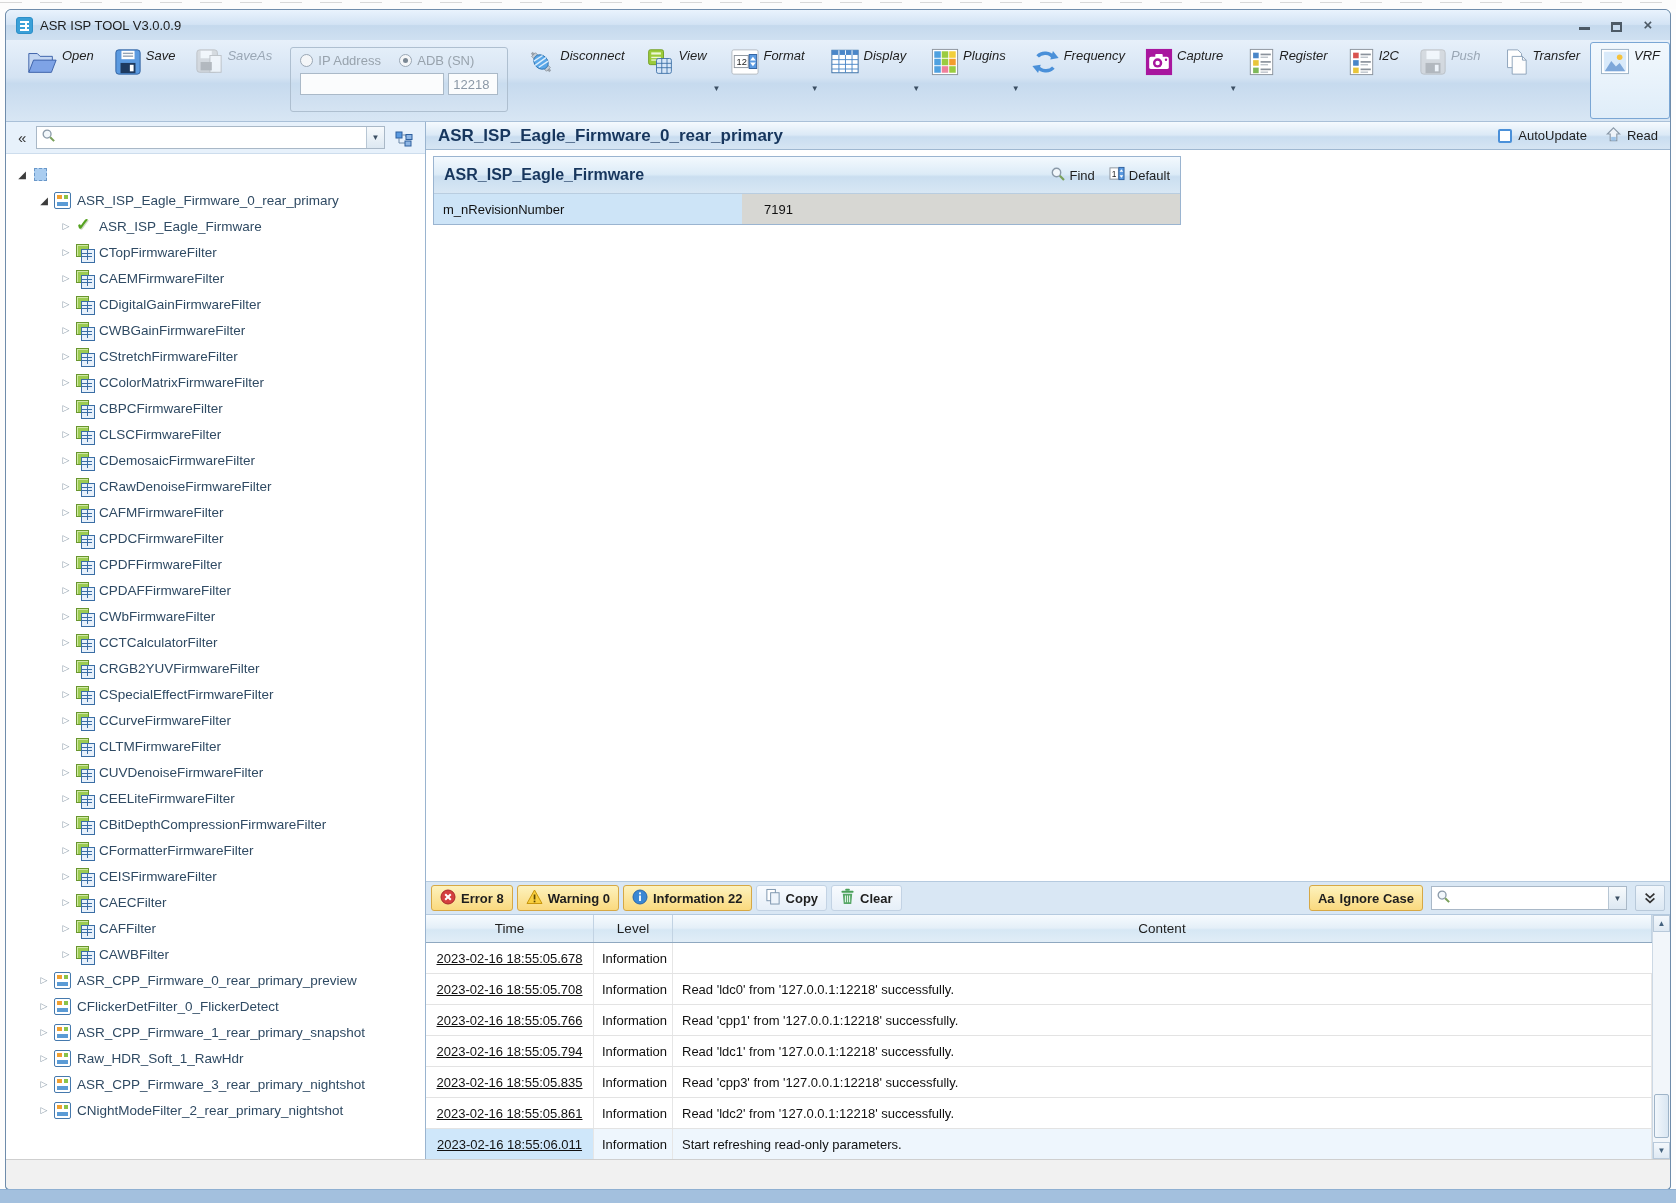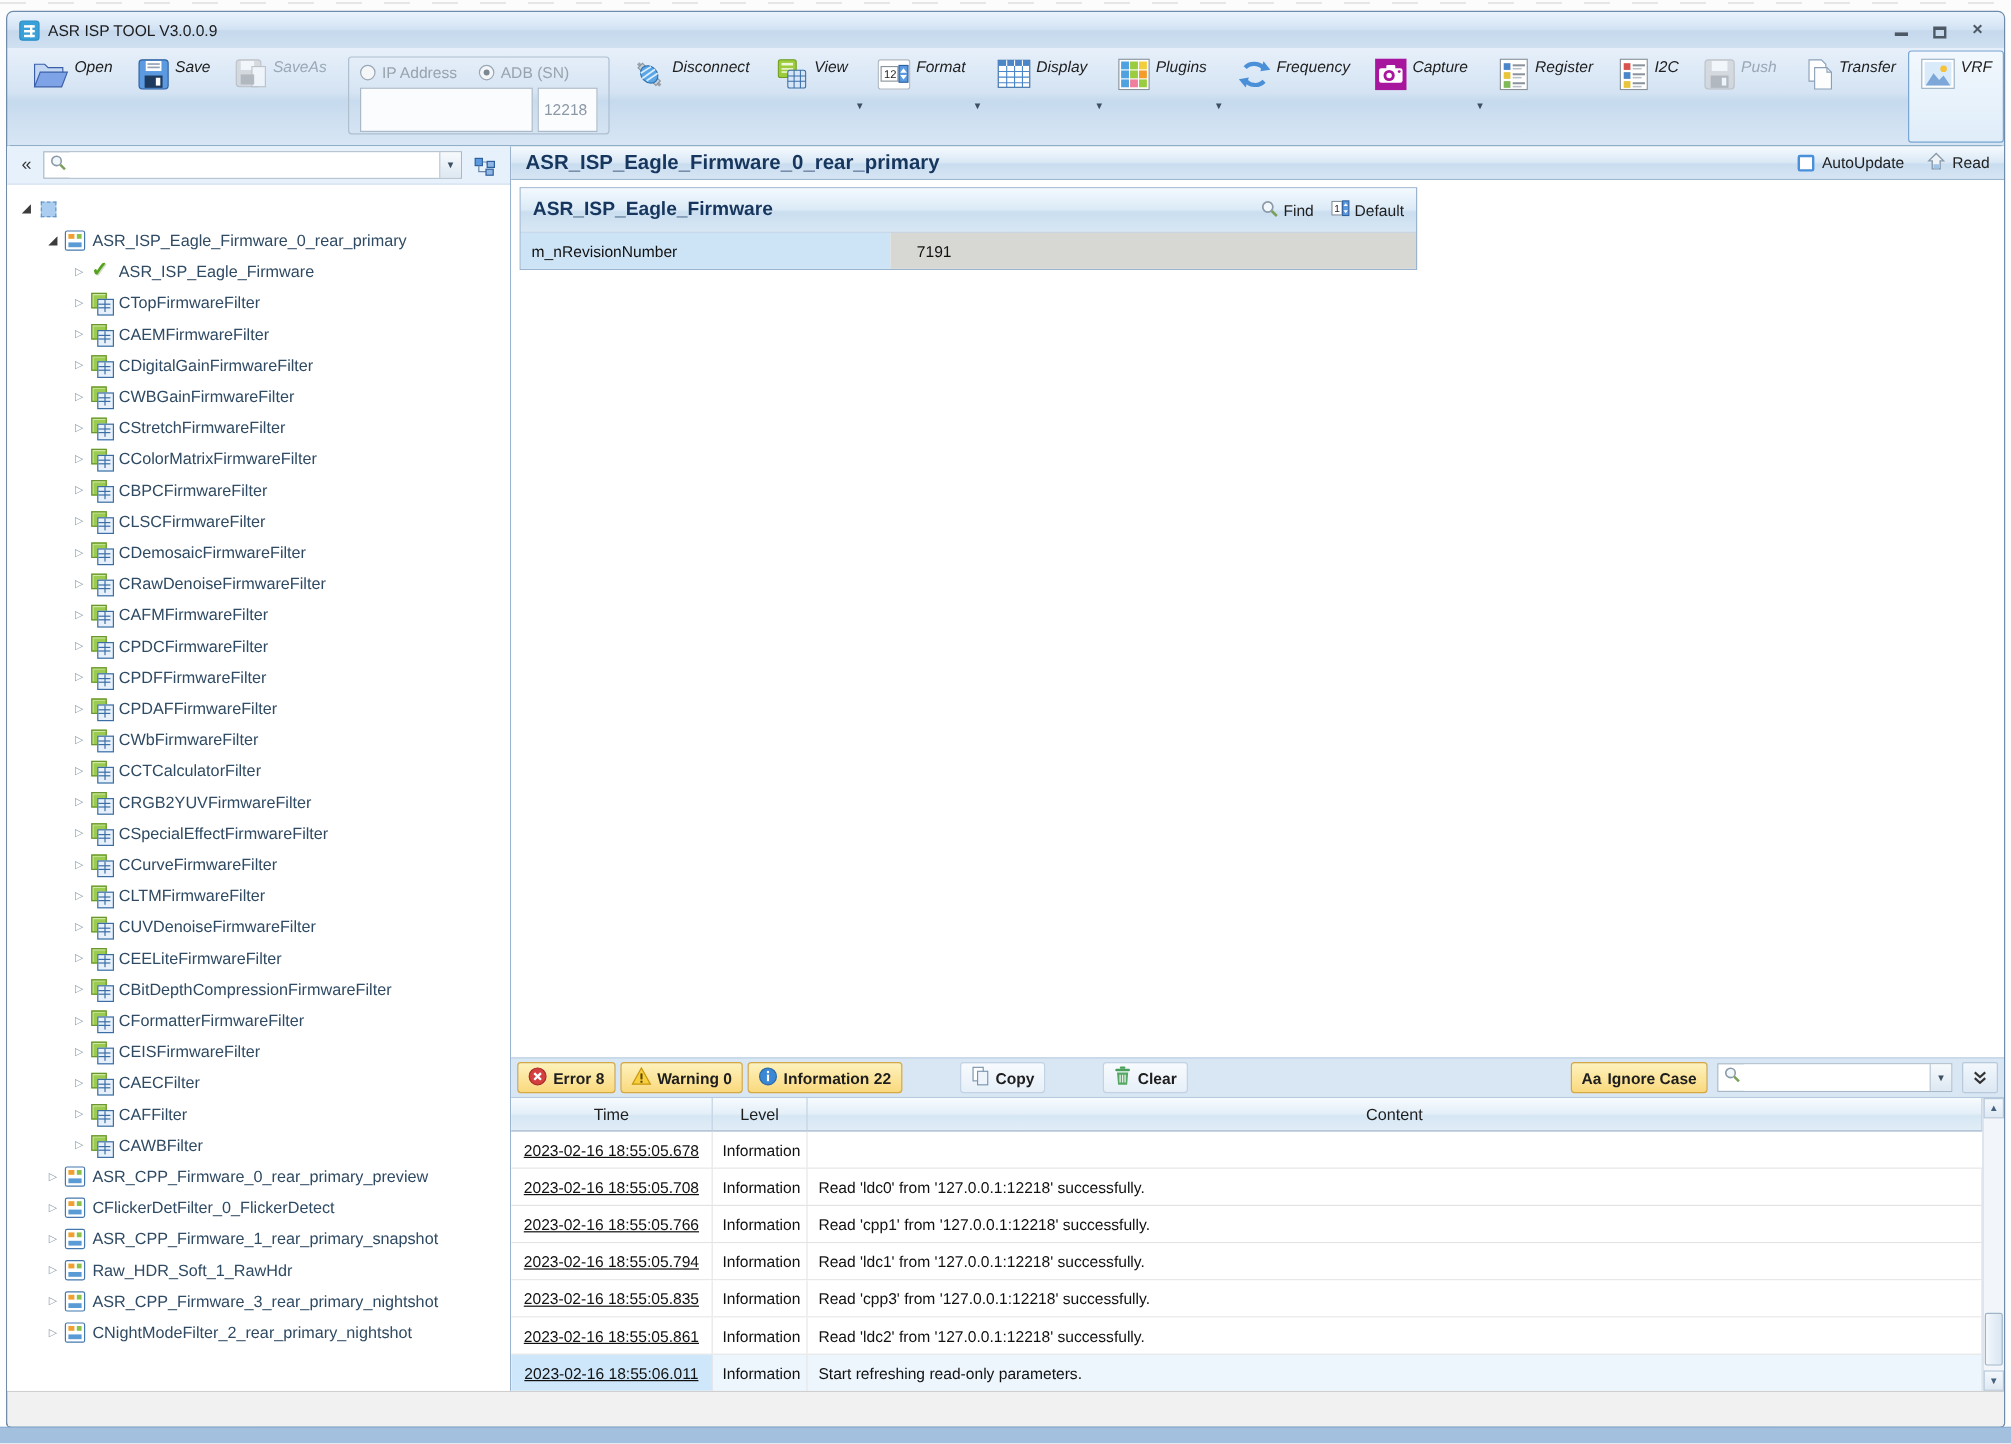--- a/index.html
+++ b/index.html
@@ -39,21 +39,21 @@
   .tbtn.disabled svg { filter:grayscale(1) opacity(.55); }
   .tbtn.selected { border-color:#7aa6d4; background:linear-gradient(#f2f8fd,#dfedf9); }
   .drop-arrow { align-self:flex-end; margin:0 1px 26px -4px; font-size:8px; color:#3c4f63; }
   .conn-group { border:1px solid #aebfd0; border-radius:3px; margin:5px 8px 7px; padding:5px 9px 4px;
     display:flex; flex-direction:column; gap:5px; width:218px; background:rgba(255,255,255,.06); }
   .conn-radios { display:flex; gap:0; }
   .radio-item { display:flex; align-items:center; gap:5px; font-size:13px; color:#98a3ad; flex:1; }
   .radio { width:13px; height:13px; border-radius:50%; border:1px solid #9aa7b5; background:#f4f6f8; position:relative; flex:none; }
   .radio.sel::after { content:""; position:absolute; left:3px; top:3px; width:5px; height:5px; border-radius:50%; background:#7b8894; }
   .conn-inputs { display:flex; gap:4px; }
-  .conn-inputs input { height:37px; border:1px solid #aab9c8; background:#fbfcfd; font-family:inherit; font-size:13px; color:#8b98a6; padding:0 4px; }
+  .conn-inputs input { height:22px; border:1px solid #aab9c8; background:#fbfcfd; font-family:inherit; font-size:13px; color:#8b98a6; padding:0 4px; }
   .inp-ip { flex:1; min-width:0; }
   .inp-sn { width:50px; }
 
   
   .body { flex:1; display:flex; min-height:0; background:#fff; }
 
   
   .sidebar { width:420px; flex:none; display:flex; flex-direction:column; border-right:1px solid #9ab4cf; background:#fff; }
   .sidebar-top { height:32px; flex:none; display:flex; align-items:center; gap:7px; padding:0 9px;
     background:#e7f1fb; border-bottom:1px solid #cddded; }
@@ -104,21 +104,21 @@
   .pp-row { display:flex; height:30px; font-size:13px; color:#111; }
   .pname { width:308px; flex:none; background:#cde4f7; display:flex; align-items:center; padding-left:9px; }
   .pval { flex:1; background:#d7d7d3; display:flex; align-items:center; padding-left:22px; }
 
   
   .log { height:278px; flex:none; display:flex; flex-direction:column; background:#d9e7f4; border-top:1px solid #b5cadf; }
   .log-toolbar { height:32px; flex:none; display:flex; align-items:center; gap:4px; padding:0 5px; }
   .lbtn { height:26px; display:flex; align-items:center; gap:5px; padding:0 8px; font-size:13px; color:#1e1e1e;
     border-radius:3px; border:1px solid transparent; white-space:nowrap;font-weight:bold; }
   .lbtn.toggle { background:linear-gradient(#fdf2bd,#fad97e); border-color:#d6a845; }
-  .lbtn.framed { background:linear-gradient(#f8fbfe,#e6eff8); border-color:#c3d3e4;margin-left:44px; }
+  .lbtn.framed { background:linear-gradient(#f8fbfe,#e6eff8); border-color:#c3d3e4; }
   .log-search { margin-left:auto; display:flex; align-items:center; gap:8px; }
   .log-searchbox { width:196px; height:24px; background:#fff; border:1px solid #a9b8c7; display:flex; align-items:center; }
   .log-searchbox input { flex:1; min-width:0; border:none; outline:none; height:100%; font-family:inherit; font-size:13px; padding:0 3px; }
   .chev-btn { width:30px; height:26px; display:flex; align-items:center; justify-content:center;
     background:linear-gradient(#f2f7fc,#dce8f3); border:1px solid #b8c9da; border-radius:2px; }
 
   .log-body { flex:1; display:flex; min-height:0; background:#fff; border-top:1px solid #b5cadf; }
   .lt-main { flex:1; display:flex; flex-direction:column; min-width:0; }
   .lt-header { height:28px; flex:none; display:flex; font-size:13.5px; color:#1e1e1e;
     background:linear-gradient(#f7fbfe,#e4eff8 48%,#d6e7f4 55%,#e1edf7); border-bottom:1px solid #8fa8c0; }

